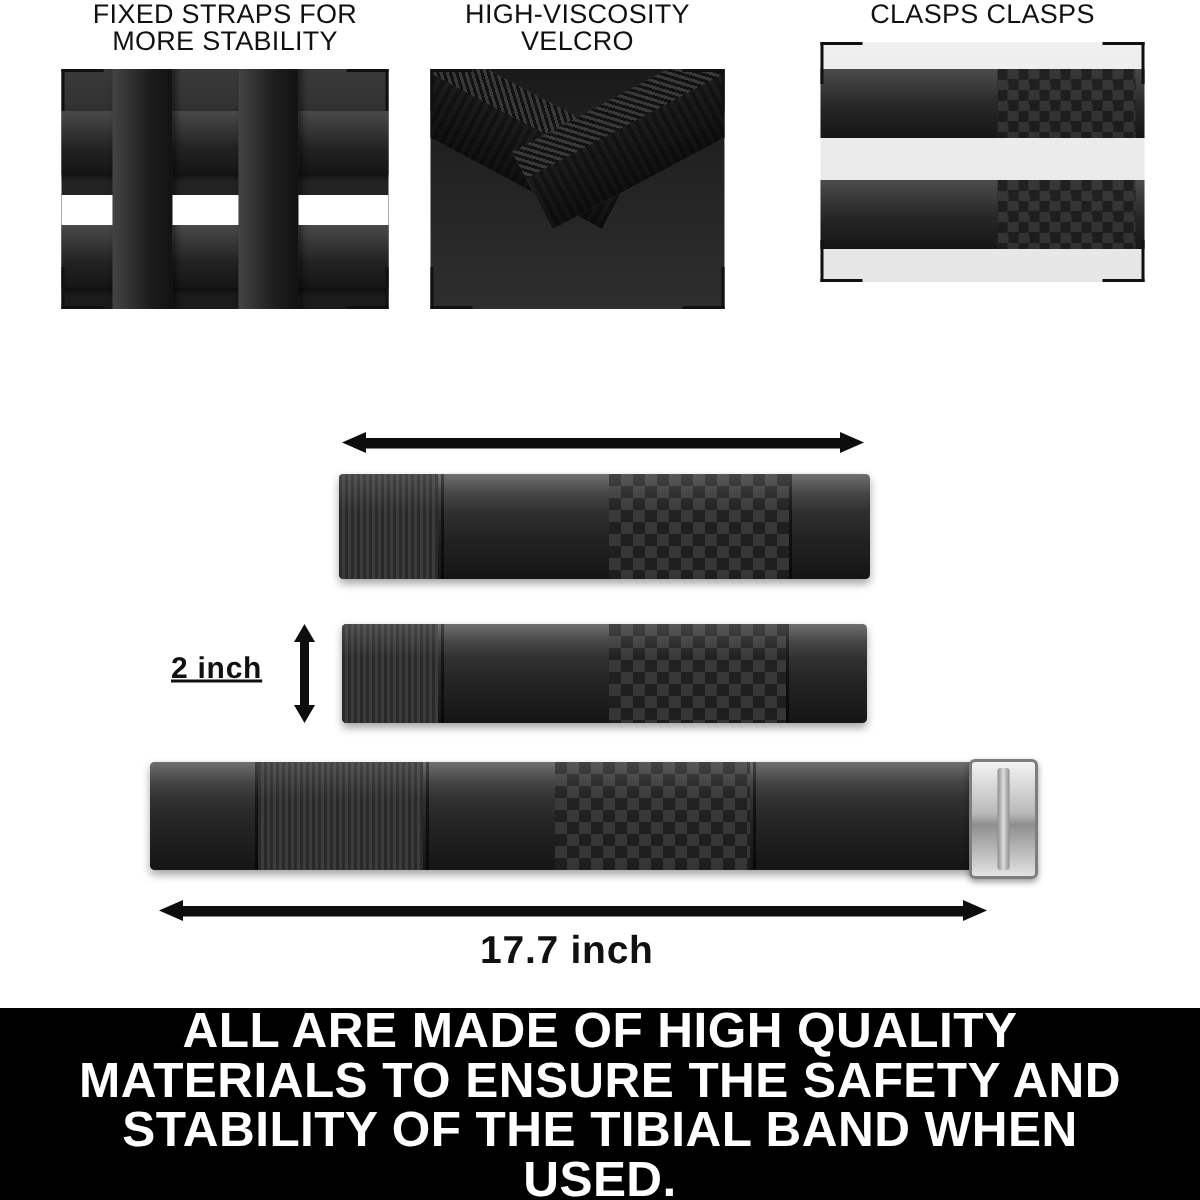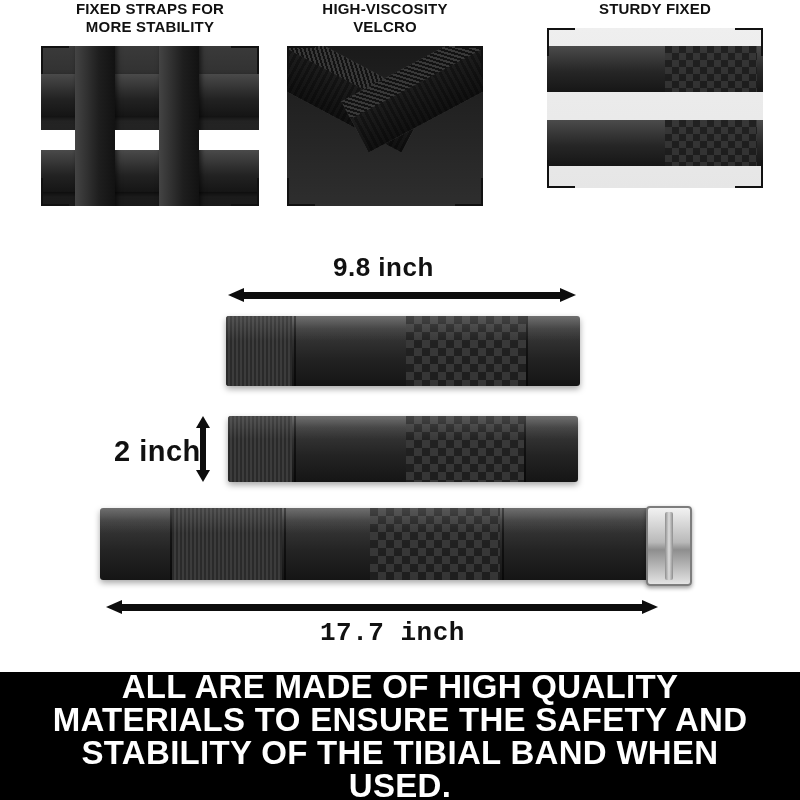--- a/index.html
+++ b/index.html
@@ -20,22 +20,22 @@
     position: absolute;
     left: 0; top: 0;
     width: 800px;
     height: 240px;
   }
   .feature {
     position: absolute;
     text-align: center;
   }
   .feature-title {
-    font-weight: bold;
-    font-size: 15px;
+    font-weight: normal;
+    font-size: 18px;
     letter-spacing: 0.2px;
     color: #111;
     line-height: 18px;
     white-space: pre-line;
   }
   .thumb {
     position: relative;
     margin: 10px auto 0 auto;
     background: #2b2b2b;
     overflow: hidden;
@@ -231,39 +231,38 @@
           <div class="fuzz"></div>
         </div>
       <div class="br tl"></div>
         <div class="br tr"></div>
         <div class="br bl"></div>
         <div class="br br2"></div>
     </div>
   </div>
 
   <div class="feature" style="left:530px; top:0; width:250px;">
-    <div class="feature-title">STURDY FIXED</div>
+    <div class="feature-title">CLASPS CLASPS</div>
     <div class="thumb f3" style="width:216px; height:160px;">
       <div class="band" style="top:18px;">
           <div class="checker"></div>
         </div>
       <div class="band" style="top:92px;">
           <div class="checker"></div>
         </div>
       <div class="br tl"></div>
         <div class="br tr"></div>
         <div class="br bl"></div>
         <div class="br br2"></div>
     </div>
   </div>
 </div>
 
 <div class="mid">
 
-  <div class="dim-label" style="left:333px; top:12px;">9.8 inch</div>
   <div class="arrow-h" style="left:228px; top:48px; width:348px;">
     <div class="head left"></div>
       <div class="line"></div>
       <div class="head right"></div>
   </div>
 
   <div class="strap" style="left:226px; top:76px; width:354px; height:70px;">
     <div class="velcro-loop" style="left:0; width:66px;"></div>
     <div class="seam" style="left:68px;"></div>
     <div class="check" style="left:180px; width:120px;"></div>
@@ -272,21 +271,21 @@
   </div>
 
   <div class="strap" style="left:228px; top:176px; width:350px; height:66px;">
     <div class="velcro-loop" style="left:0; width:64px;"></div>
     <div class="seam" style="left:66px;"></div>
     <div class="check" style="left:178px; width:118px;"></div>
     <div class="seam" style="left:296px;"></div>
     <div class="sheen"></div>
   </div>
 
-  <div class="dim-label" style="left:114px; top:195px; font-size:29px;">2 inch</div>
+  <div class="dim-label" style="left:114px; top:195px; font-size:20px;text-decoration:underline;">2 inch</div>
   <div class="arrow-v" style="left:196px; top:176px; height:66px;">
     <div class="head up"></div>
       <div class="line"></div>
       <div class="head down"></div>
   </div>
 
   <div class="strap" style="left:100px; top:268px; width:550px; height:72px;">
     <div class="velcro-loop" style="left:72px; width:110px;"></div>
     <div class="seam" style="left:70px;"></div>
     <div class="seam" style="left:184px;"></div>
@@ -296,18 +295,18 @@
   </div>
   <div class="clasp" style="left:646px; top:266px; width:42px; height:76px;">
     <div class="bar"></div>
   </div>
 
   <div class="arrow-h" style="left:106px; top:360px; width:552px;">
     <div class="head left"></div>
       <div class="line"></div>
       <div class="head right"></div>
   </div>
-  <div class="dim-label" style="left:320px; top:378px;font-family:Liberation Mono, monospace;">17.7  inch</div>
+  <div class="dim-label" style="left:320px; top:378px;">17.7  inch</div>
 </div>
 
 <div class="banner">
   <div class="banner-text">ALL ARE MADE OF HIGH QUALITY MATERIALS TO ENSURE THE SAFETY AND STABILITY OF THE TIBIAL BAND WHEN USED.</div>
 </div>
 
 </body></html>

